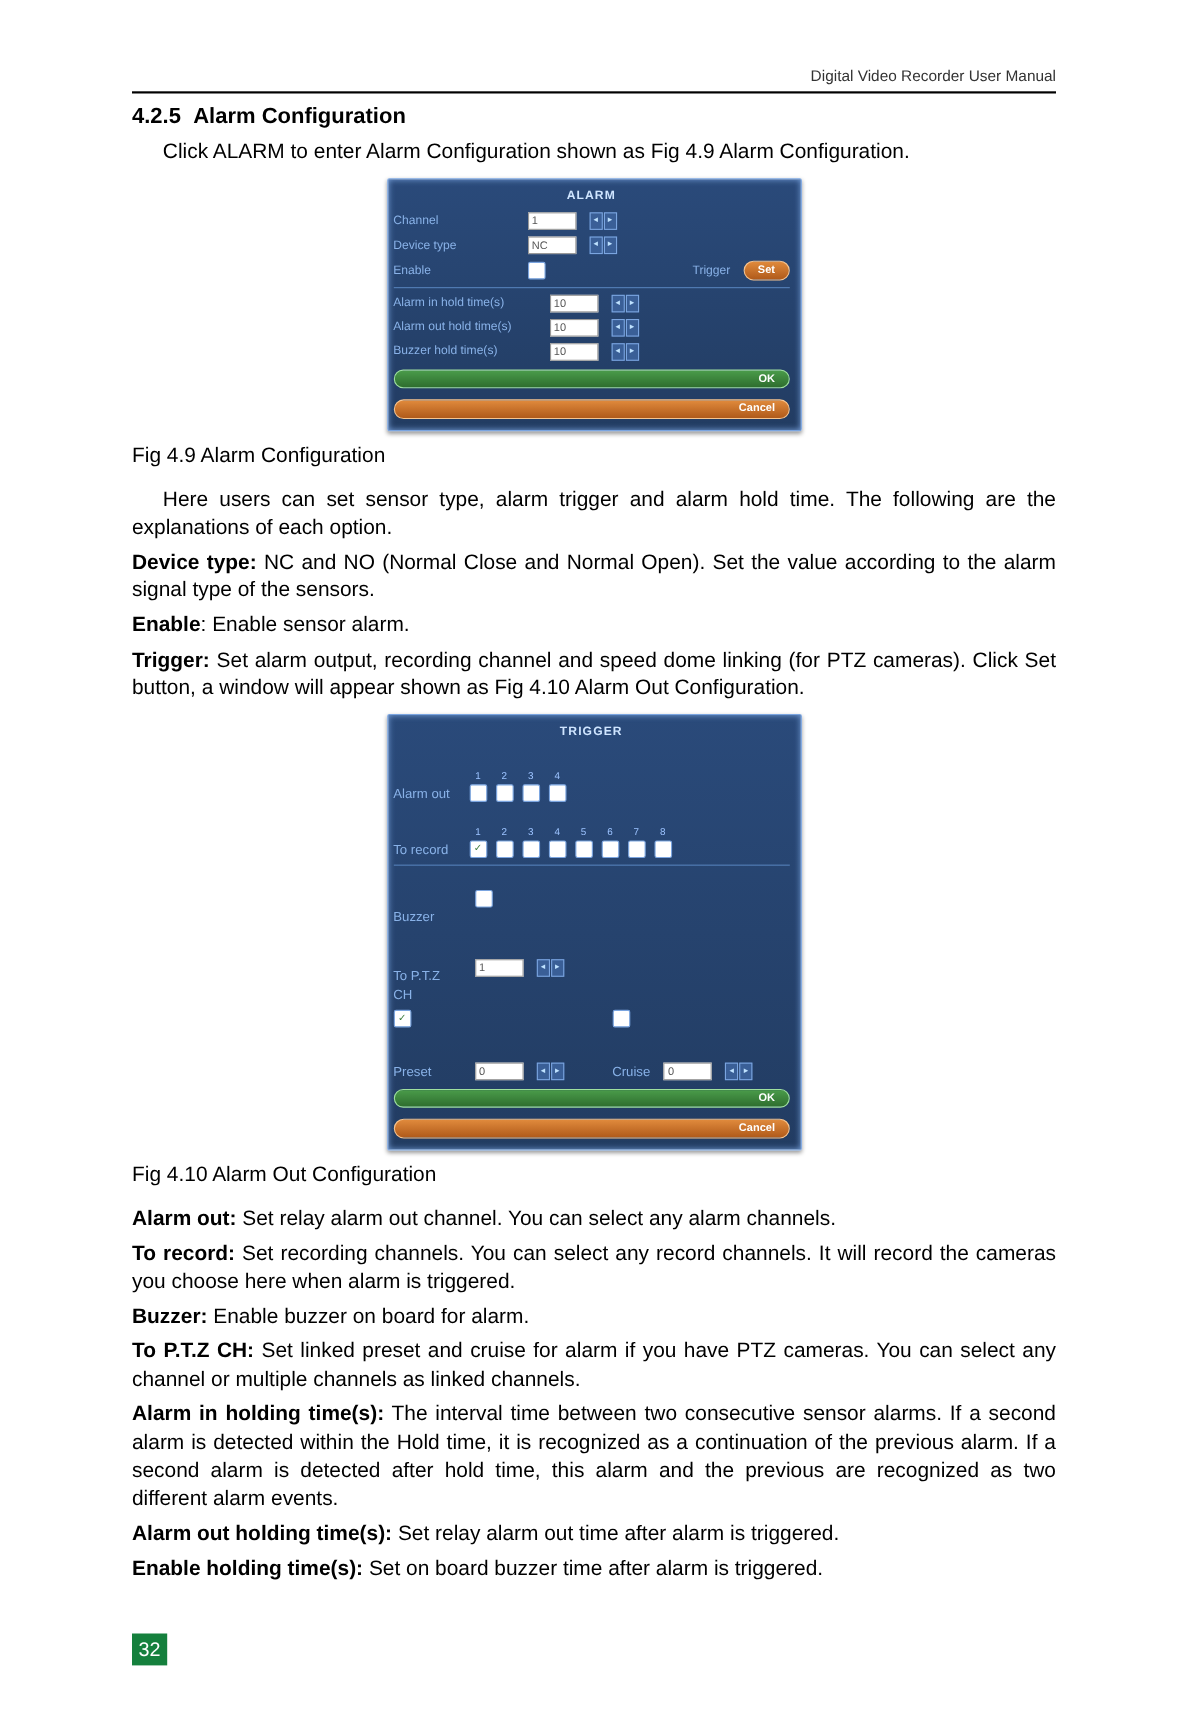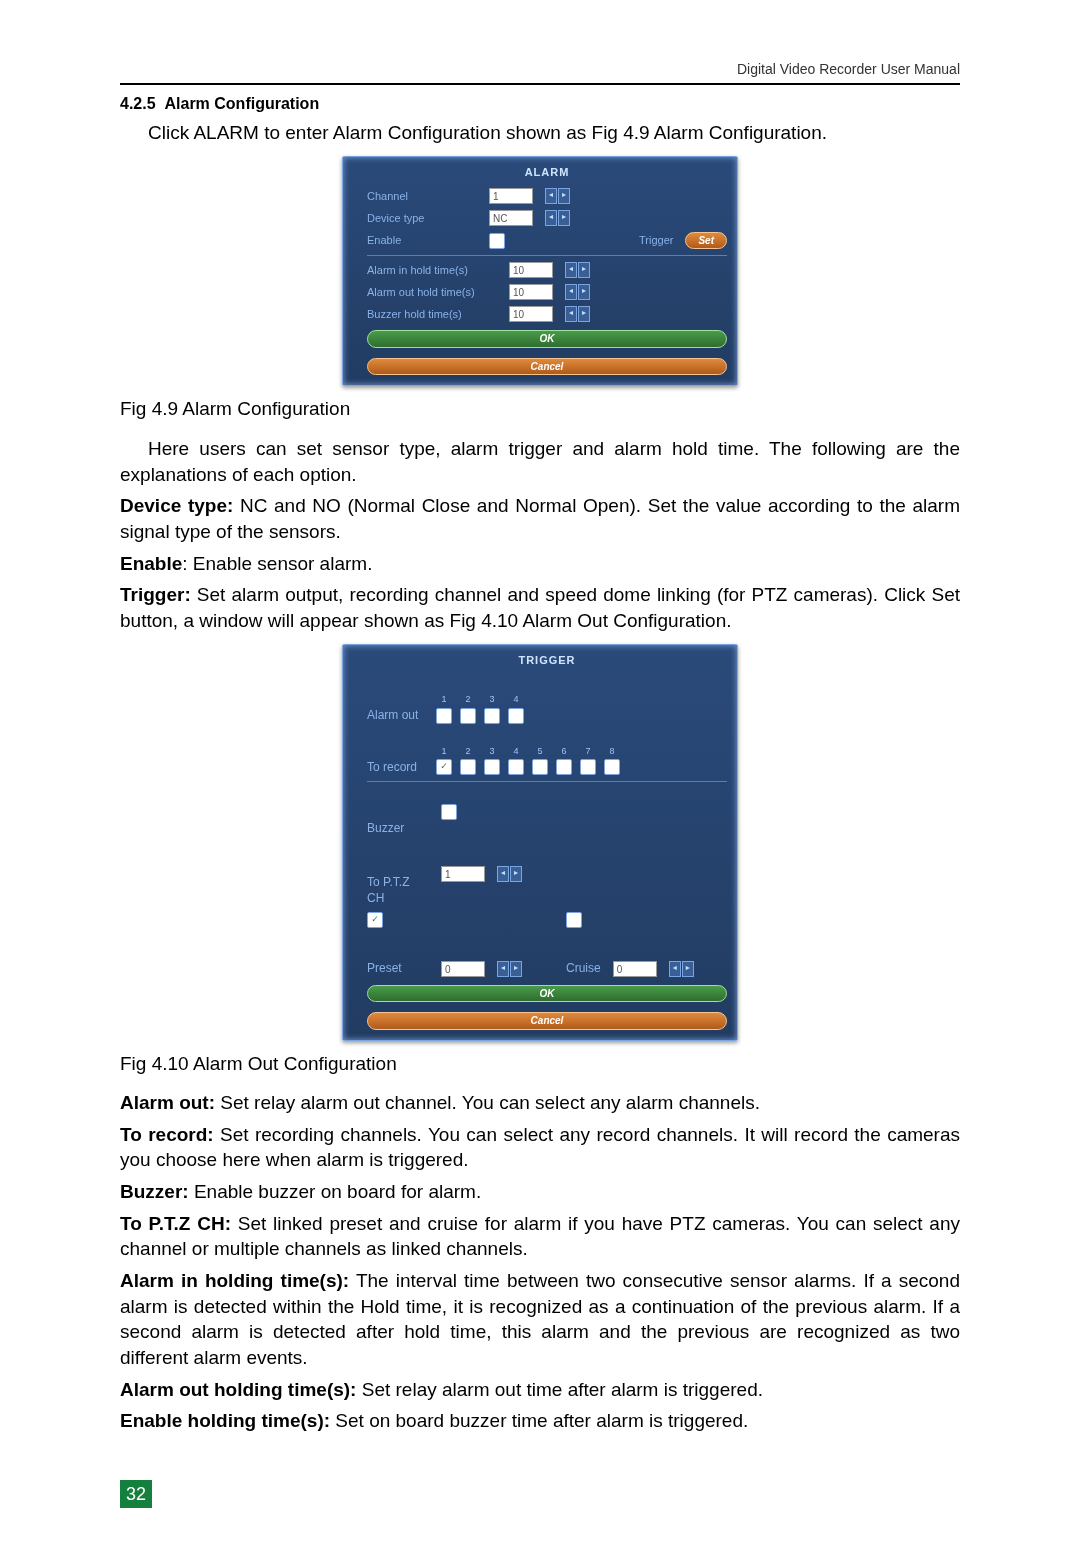--- a/index.html
+++ b/index.html
@@ -16,21 +16,21 @@
     font-size: 14px;
     color: #333;
     padding-bottom: 4px;
   }
   .header-line {
     border-bottom: 2px solid #000;
     margin-bottom: 8px;
   }
   .section-title {
     font-weight: bold;
-    font-size: 16px;
+    font-size: 20px;
     margin-bottom: 2px;
   }
   .indent {
     text-indent: 28px;
   }
   .para {
     margin: 6px 0;
     text-align: justify;
   }
   .fig-caption {
@@ -49,21 +49,21 @@
     font-size: 18px;
   }
 
   
   .dialog {
     width: 360px;
     margin: 10px auto 8px auto;
     background: linear-gradient(#2a4a7a, #223c62);
     border: 1px solid #7ba5e0;
     box-shadow: 0 0 6px #7ba5e0 inset, 0 2px 4px rgba(0,0,0,0.4);
-    padding: 8px 10px 10px 24px;
+    padding: 8px 10px 10px 5px;
     font-size: 11px;
     color: #9cc3ff;
     border-radius: 2px;
   }
   .dialog-title {
     text-align: center;
     color: #cfe5ff;
     font-weight: bold;
     letter-spacing: 1px;
     font-size: 11px;
@@ -116,22 +116,21 @@
     color: #3a7a3a;
     text-align: center;
     line-height: 12px;
     flex-shrink: 0;
   }
   .btn {
     border-radius: 10px;
     font-size: 10px;
     padding: 1px 12px;
     color: #fff;
-    text-align: center;
-    font-style: italic;
+    text-align: right;
     font-weight: bold;
   }
   .btn-green {
     background: linear-gradient(#4a9b4a, #2e6e2e);
     border: 1px solid #9fe09f;
   }
   .btn-orange {
     background: linear-gradient(#e08a3c, #b05a1a);
     border: 1px solid #f7c48f;
   }

